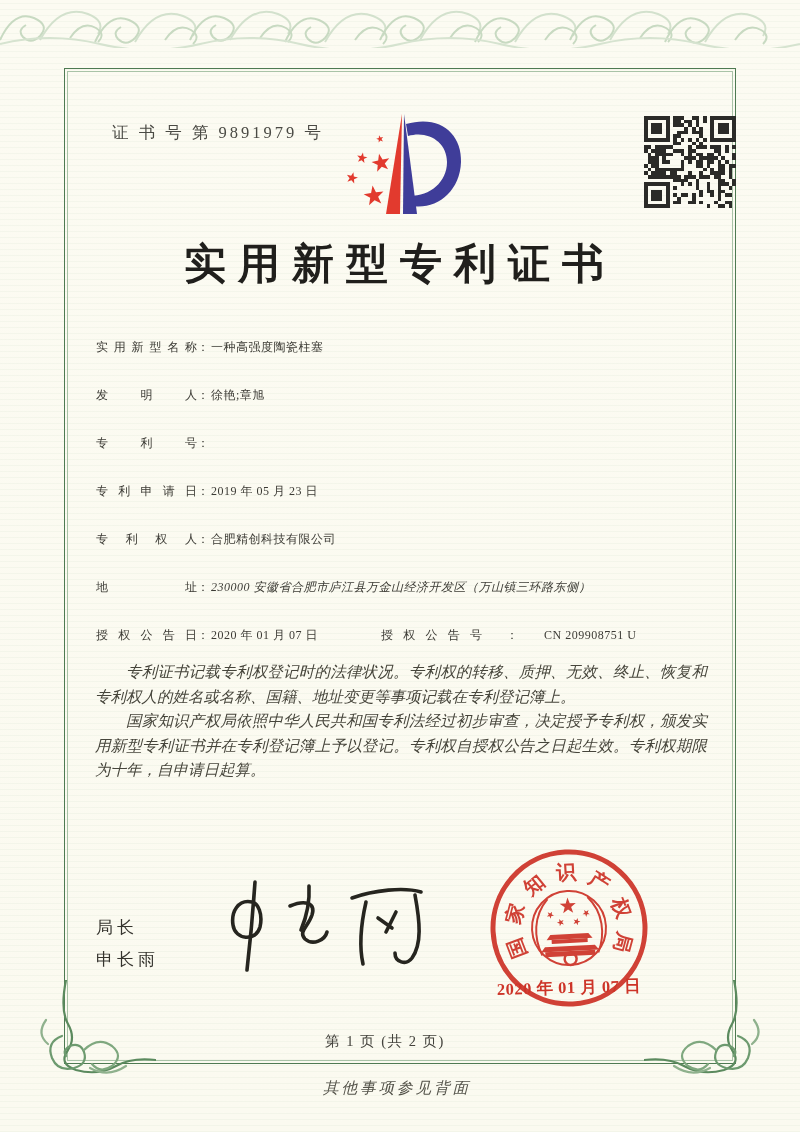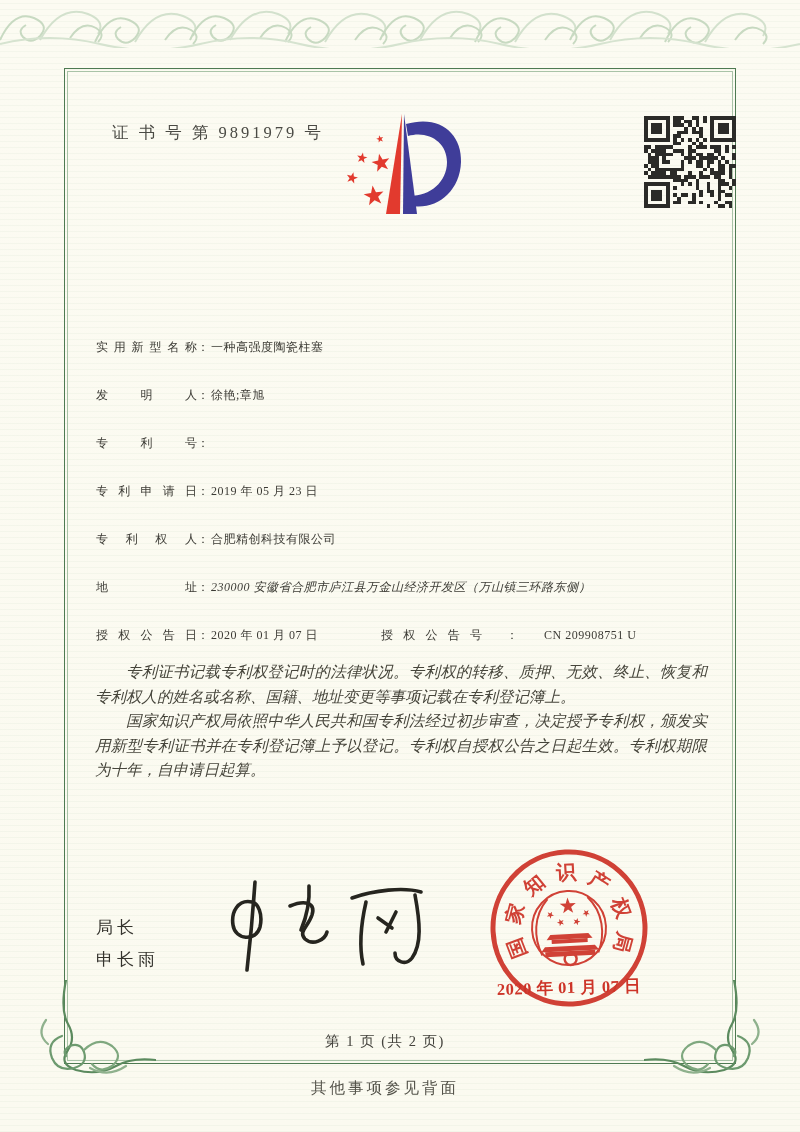--- a/index.html
+++ b/index.html
@@ -74,21 +74,21 @@
     color:#cd3428;font-weight:700;font-size:16.5px;letter-spacing:.5px;
     transform:rotate(-1.5deg);
   }
 
   .page-info{
     position:absolute;left:0;top:1032px;width:770px;text-align:center;
     font-size:14.5px;color:#43423c;letter-spacing:1.5px;
   }
   .back-note{
     position:absolute;left:0;top:1078px;width:770px;text-align:center;
-    font-size:15.5px;color:#54534a;letter-spacing:3px;
+    font-size:15.5px;color:#54534a;font-style:italic;letter-spacing:3px;padding-left:12px;
   }
 </style>
 </head>
 <body>
 
 <div class="page">
 
   <svg class="lace-top" viewBox="0 0 800 48">
     <defs>
       <g id="curl" fill="none" stroke="#b7cfb2" stroke-width="2">
@@ -458,20 +458,21 @@
       <rect x="3" y="24" width="1" height="1" fill="#2b2b28"></rect>
       <rect x="4" y="24" width="1" height="1" fill="#2b2b28"></rect>
       <rect x="5" y="24" width="1" height="1" fill="#2b2b28"></rect>
       <rect x="6" y="24" width="1" height="1" fill="#2b2b28"></rect>
       <rect x="17" y="24" width="1" height="1" fill="#2b2b28"></rect>
       <rect x="20" y="24" width="1" height="1" fill="#2b2b28"></rect>
       <rect x="21" y="24" width="1" height="1" fill="#2b2b28"></rect>
       <rect x="23" y="24" width="1" height="1" fill="#2b2b28"></rect>
     </svg>
 
+  <h1 class="title">实用新型专利证书</h1>
 
   <div class="fields">
     <div class="frow">
       <span class="flabel">实用新型名称</span>
         <span class="fcolon">：</span>
       <span class="fvalue">一种高强度陶瓷柱塞</span>
     </div>
     <div class="frow">
       <span class="flabel">发明人</span>
         <span class="fcolon">：</span>

